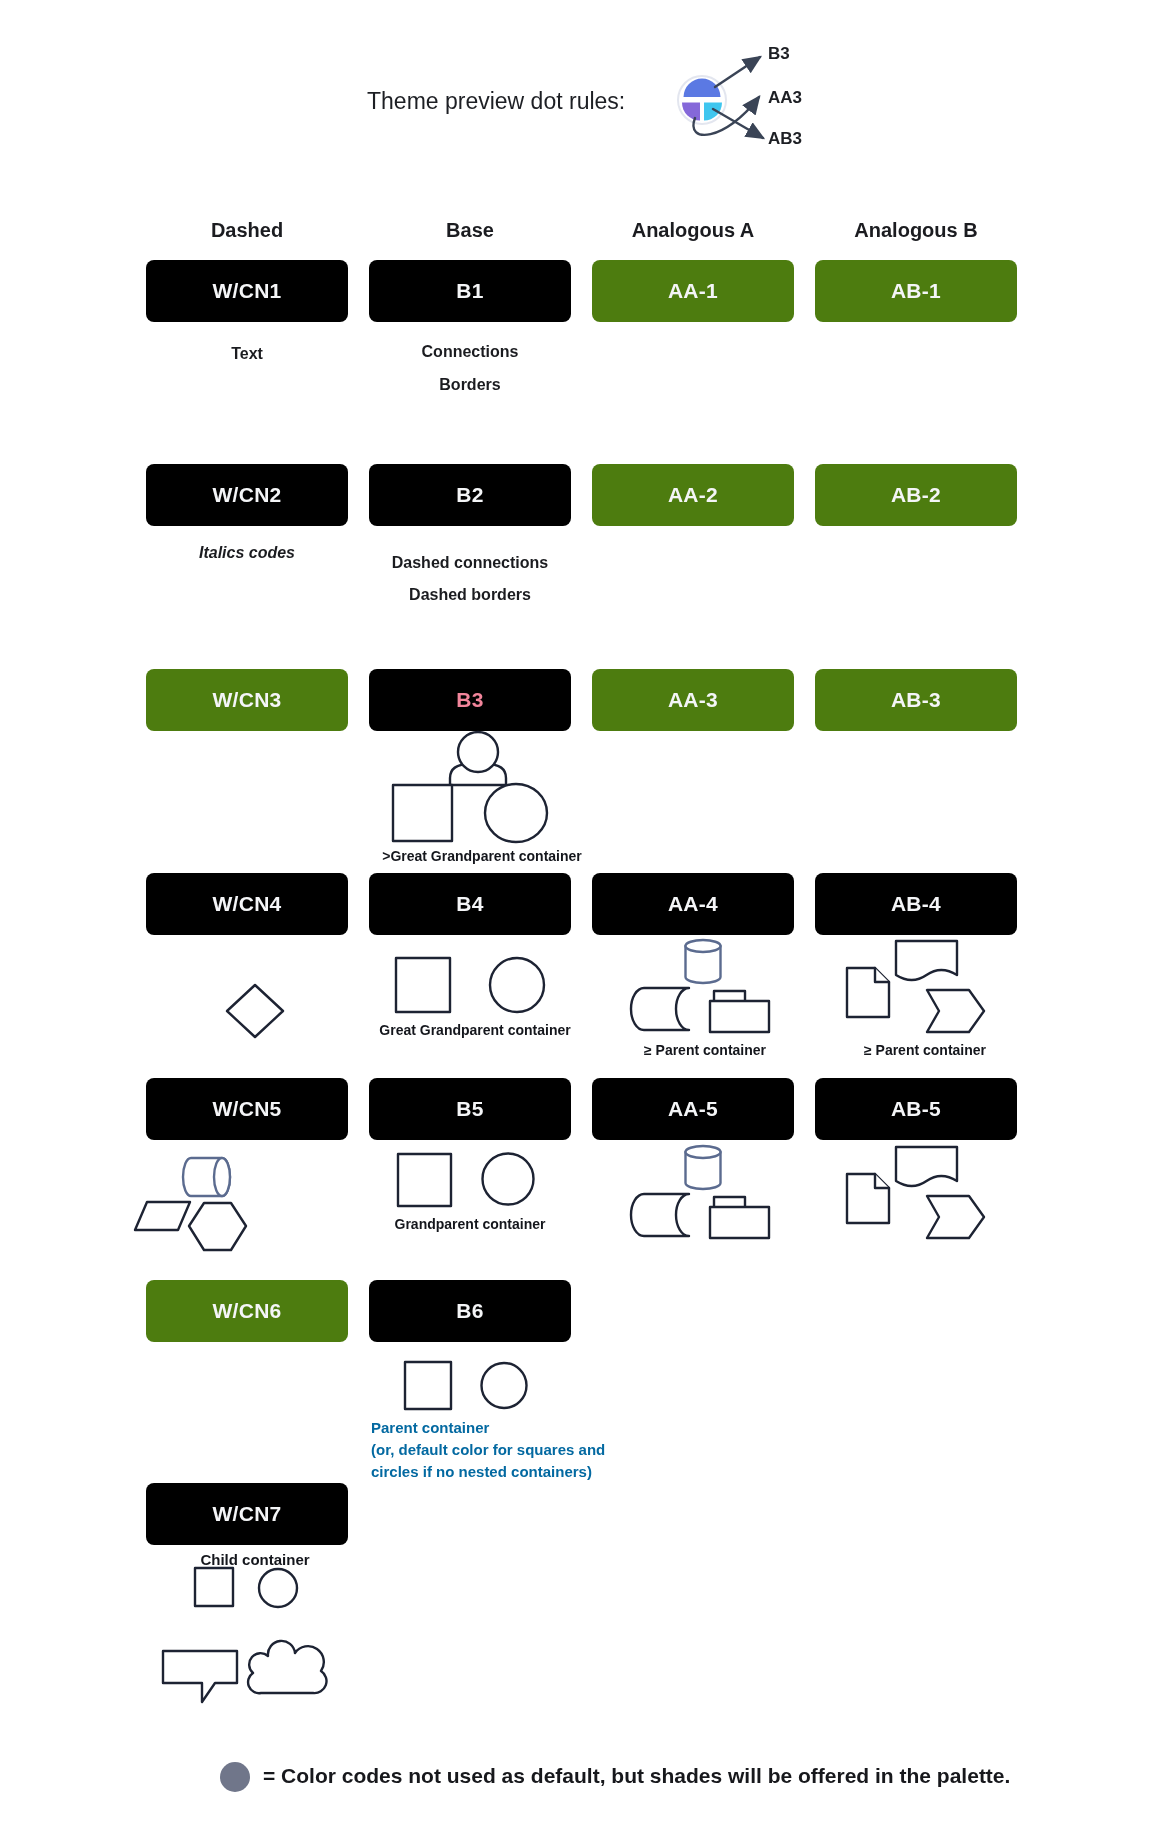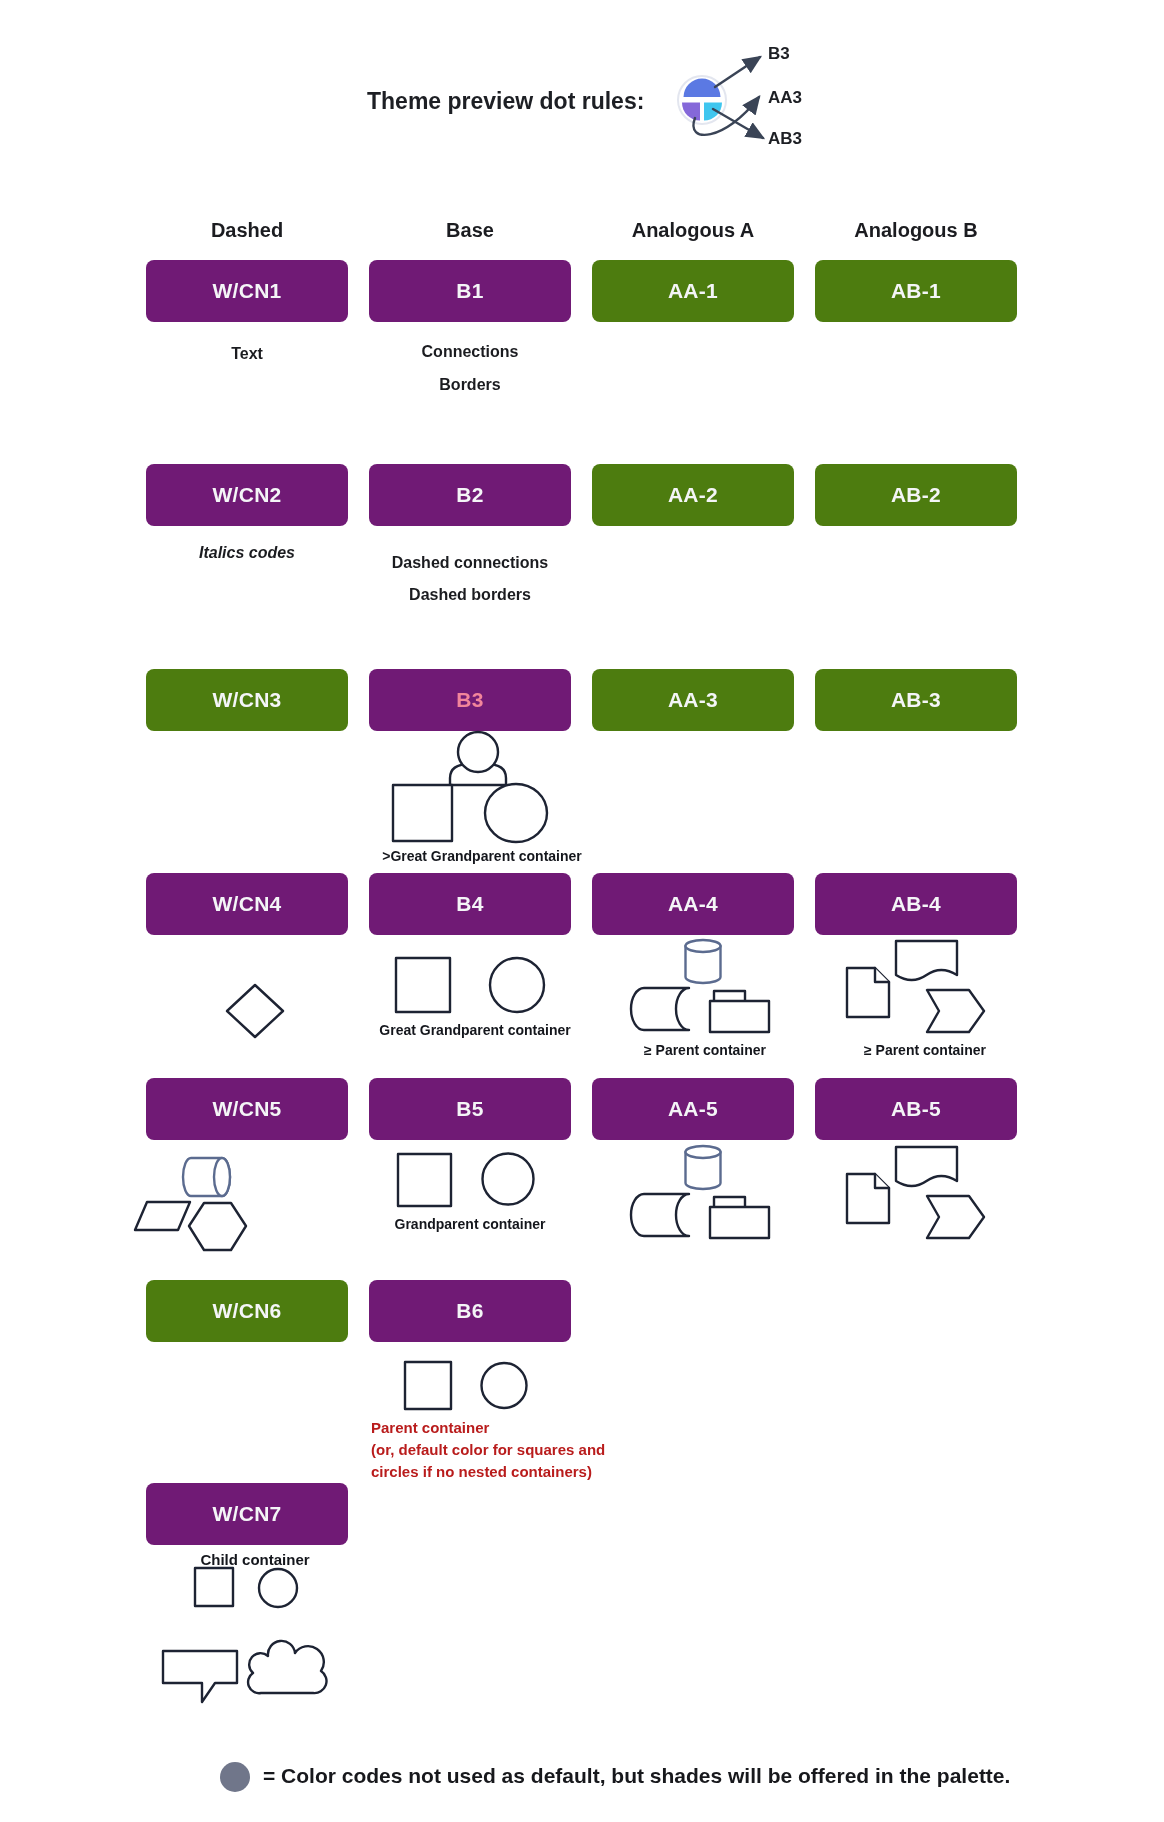--- a/index.html
+++ b/index.html
@@ -2,34 +2,34 @@
 <html><head>
 <meta charset="utf-8">
 <style>
   html,body{margin:0;padding:0;background:#fff}
   #canvas{position:relative;width:1164px;height:1822px;background:#ffffff;
           font-family:"Liberation Sans",sans-serif;overflow:hidden}
   .abs{position:absolute}
   .box{position:absolute;width:202px;height:62px;border-radius:8px;
        display:flex;align-items:center;justify-content:center;
        font-size:21px;font-weight:700;color:#f4f5f7;letter-spacing:.3px}
-  .dark{background:#701a75}
+  .dark{background:#000000}
   .gray{background:#4d7c0f}
   .pink{color:#f2859b}
   .colhead{position:absolute;width:202px;text-align:center;
            font-size:20px;font-weight:700;color:#1b1c20}
   .caption{position:absolute;width:202px;text-align:center;
            font-size:16px;font-weight:700;color:#1b1c20}
   .italic{font-style:italic}
   .shapelabel{position:absolute;text-align:center;font-size:14px;
               font-weight:700;color:#14161c}
   .smalltext{position:absolute;text-align:left;font-size:15px;
-             font-weight:700;color:#b91c1c;line-height:22px}
+             font-weight:700;color:#0369a1;line-height:22px}
   .dotlabel{position:absolute;font-size:17px;font-weight:600;color:#1d1f24;white-space:nowrap}
-  .title{position:absolute;left:367px;top:88px;font-size:23px;font-weight:700;
+  .title{position:absolute;left:367px;top:88px;font-size:23px;font-weight:400;
          color:#1d1f24;white-space:nowrap}
   .footer-dot{position:absolute;left:220px;top:1762px;width:30px;height:30px;
               border-radius:50%;background:#70768a}
   .footer-text{position:absolute;left:263px;top:1764px;font-size:21px;
                font-weight:700;color:#17181c;white-space:nowrap}
   .s{fill:#fff;stroke:#1d2333;stroke-width:2.4;stroke-linejoin:round;stroke-linecap:round}
   .c{fill:#fff;stroke:#5b6b8f;stroke-width:2.4;stroke-linejoin:round}
   .arrow{fill:none;stroke:#3a4456;stroke-width:2.4;stroke-linecap:round}
 </style>
 </head>

